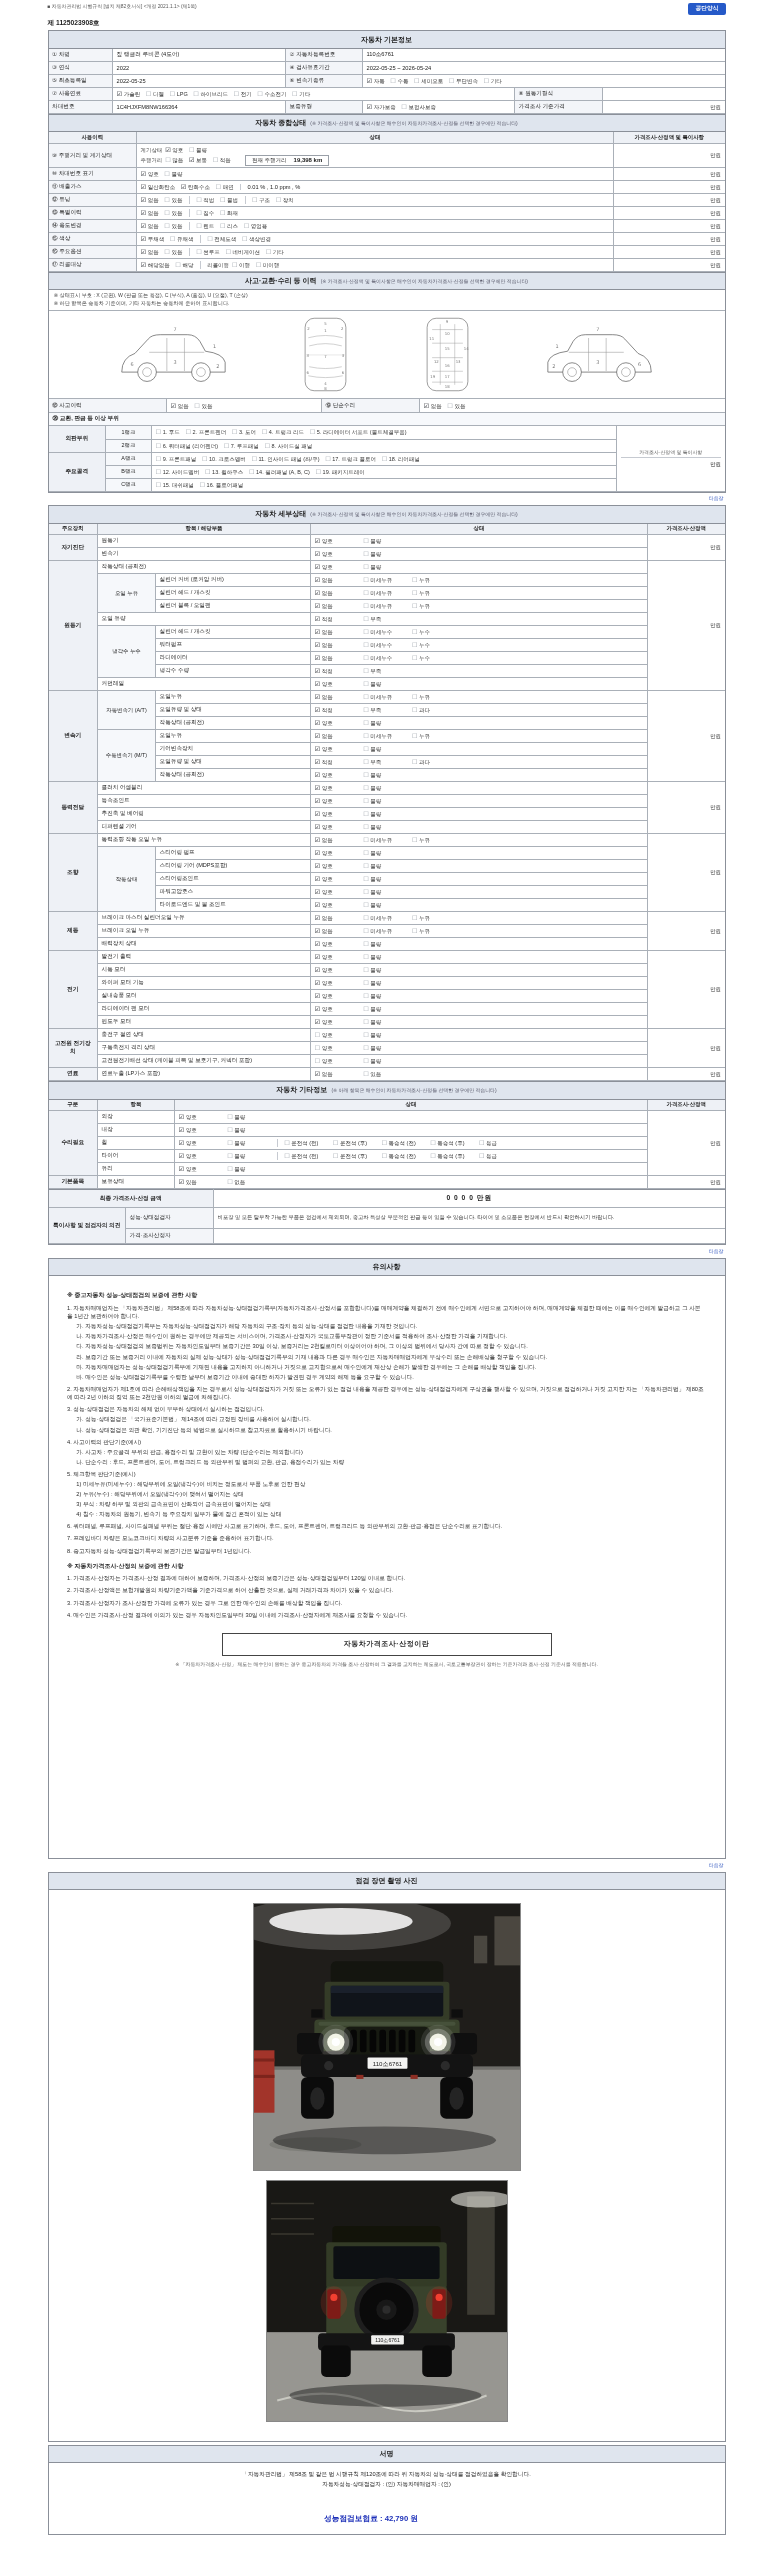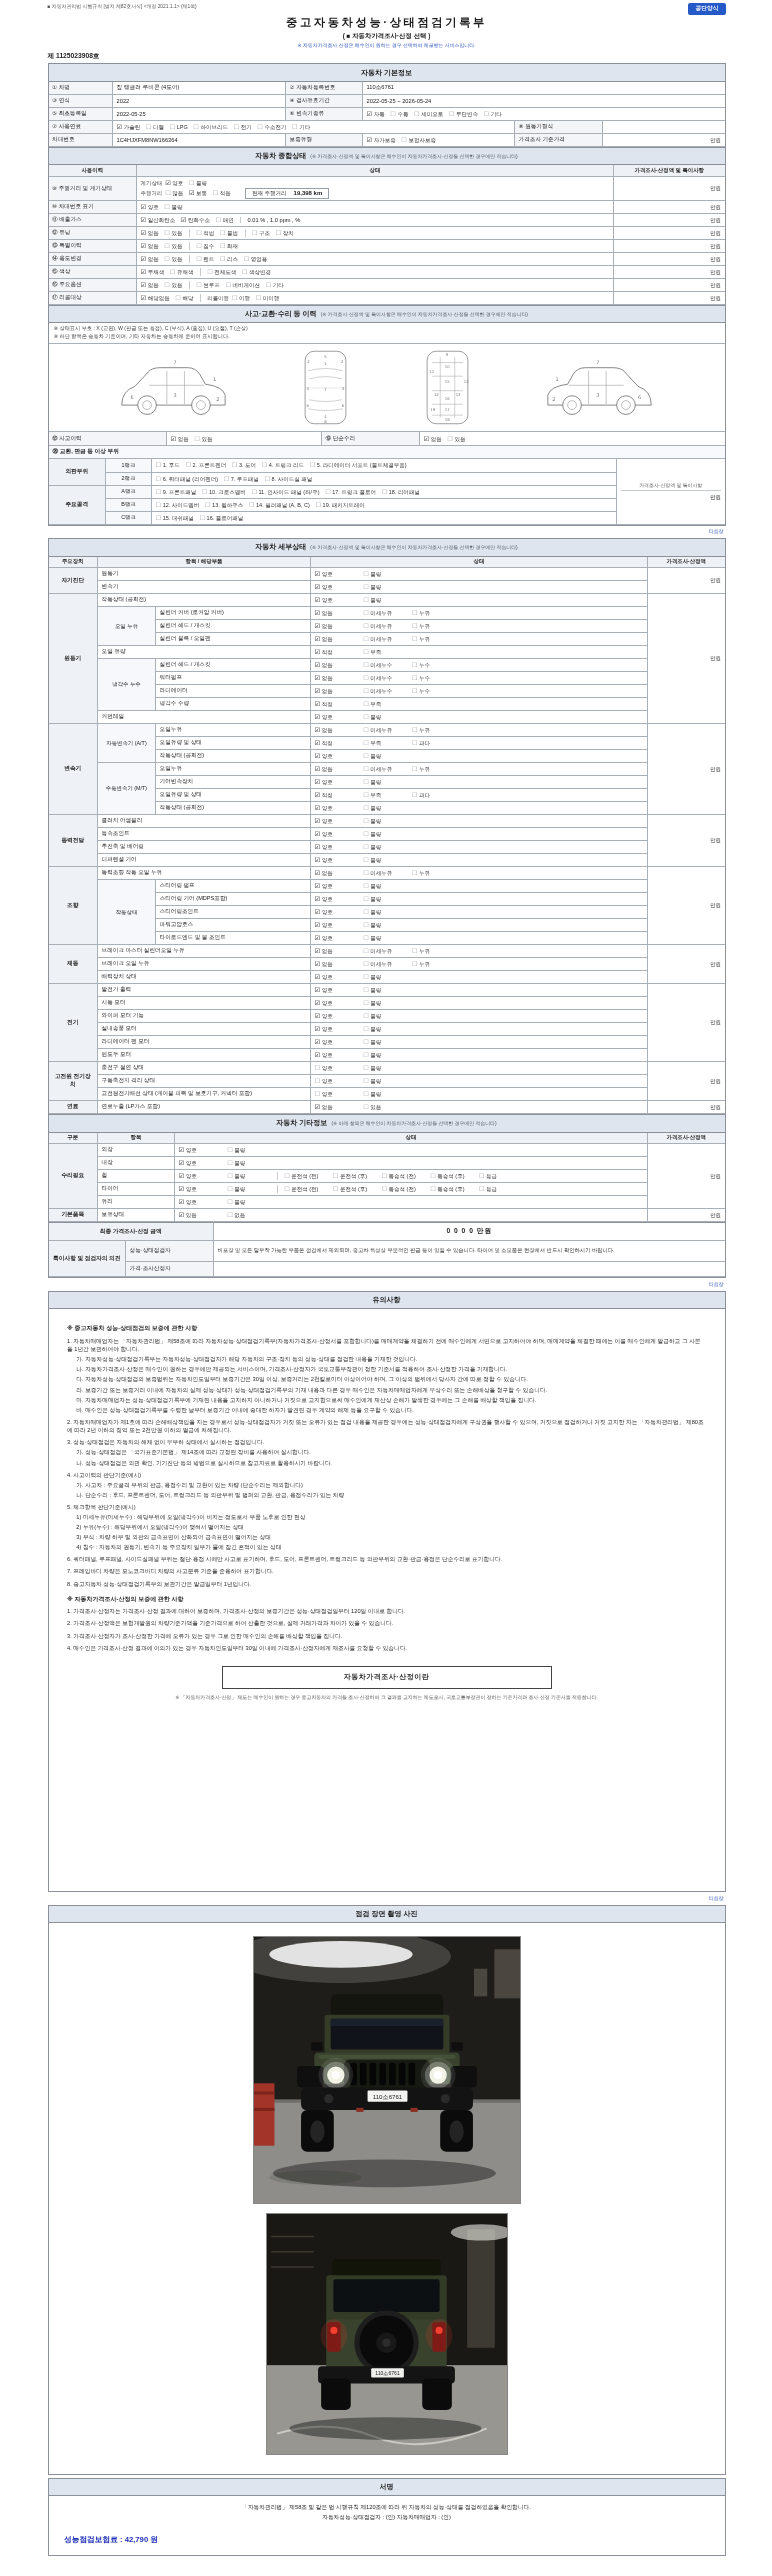--- a/index.html
+++ b/index.html
@@ -49,38 +49,33 @@
 .nbody{padding:8.2px 18.5px 5.2px;font-size:5.7px;line-height:1.5;color:#2a2a2a;min-height:582px}
 .li{margin-top:1.5px}
 .li.h{font-weight:bold;margin-top:6.7px;font-size:6px}
 .li.n{margin-top:3.6px}
 .li.s{padding-left:9.3px}
 .nbox{width:330px;margin:13.4px auto 5.2px;border:0.8px solid #444;text-align:center;font-weight:bold;font-size:7px;padding:5.2px;letter-spacing:0.5px}
 .nfoot{text-align:center;font-size:4.9px;color:#555;padding-bottom:7.2px}
 .pbody{padding:6.2px 0 10.3px;text-align:center}
 .photo{display:block;margin:6.2px auto 9.3px;border:0.5px solid #888}
 .sbody{padding:7.2px 15.5px 8.2px;font-size:5.7px;text-align:center;line-height:1.7}
-.fee{text-align:left;color:#1c2fb8;font-weight:bold;font-size:7.7px;margin-top:11px;padding-right:31px}
+.fee{text-align:center;color:#1c2fb8;font-weight:bold;font-size:7.7px;margin-top:23px;padding-right:31px}
 .diag-num{font-family:"DejaVu Sans",sans-serif}
 </style>
 </head>
 <body>
 
 <div class="wrap">
 
   <div class="tophead">
     <span>■ 자동차관리법 시행규칙 [별지 제82호서식] &lt;개정 2021.1.1&gt;  (제1쪽)</span>
     <span class="badge">공단양식</span>
   </div>
 
-  <div class="titleblock">
-    <div class="title">중고자동차성능·상태점검기록부</div>
-    <div class="tsub">( ■ 자동차가격조사·산정 선택 )</div>
-    <div class="tnote">※ 자동차가격조사·산정은 매수인이 원하는 경우 선택하여 제공받는 서비스입니다.</div>
-  </div>
   <div class="docno">제 1125023908호</div>
 
   <section class="panel">
     <div class="shead"><span>자동차 기본정보</span></div>
     <table class="bt">
       <colgroup>
           <col style="width:64px">
           <col style="width:173px">
           <col style="width:77px">
           <col style="width:152px">

